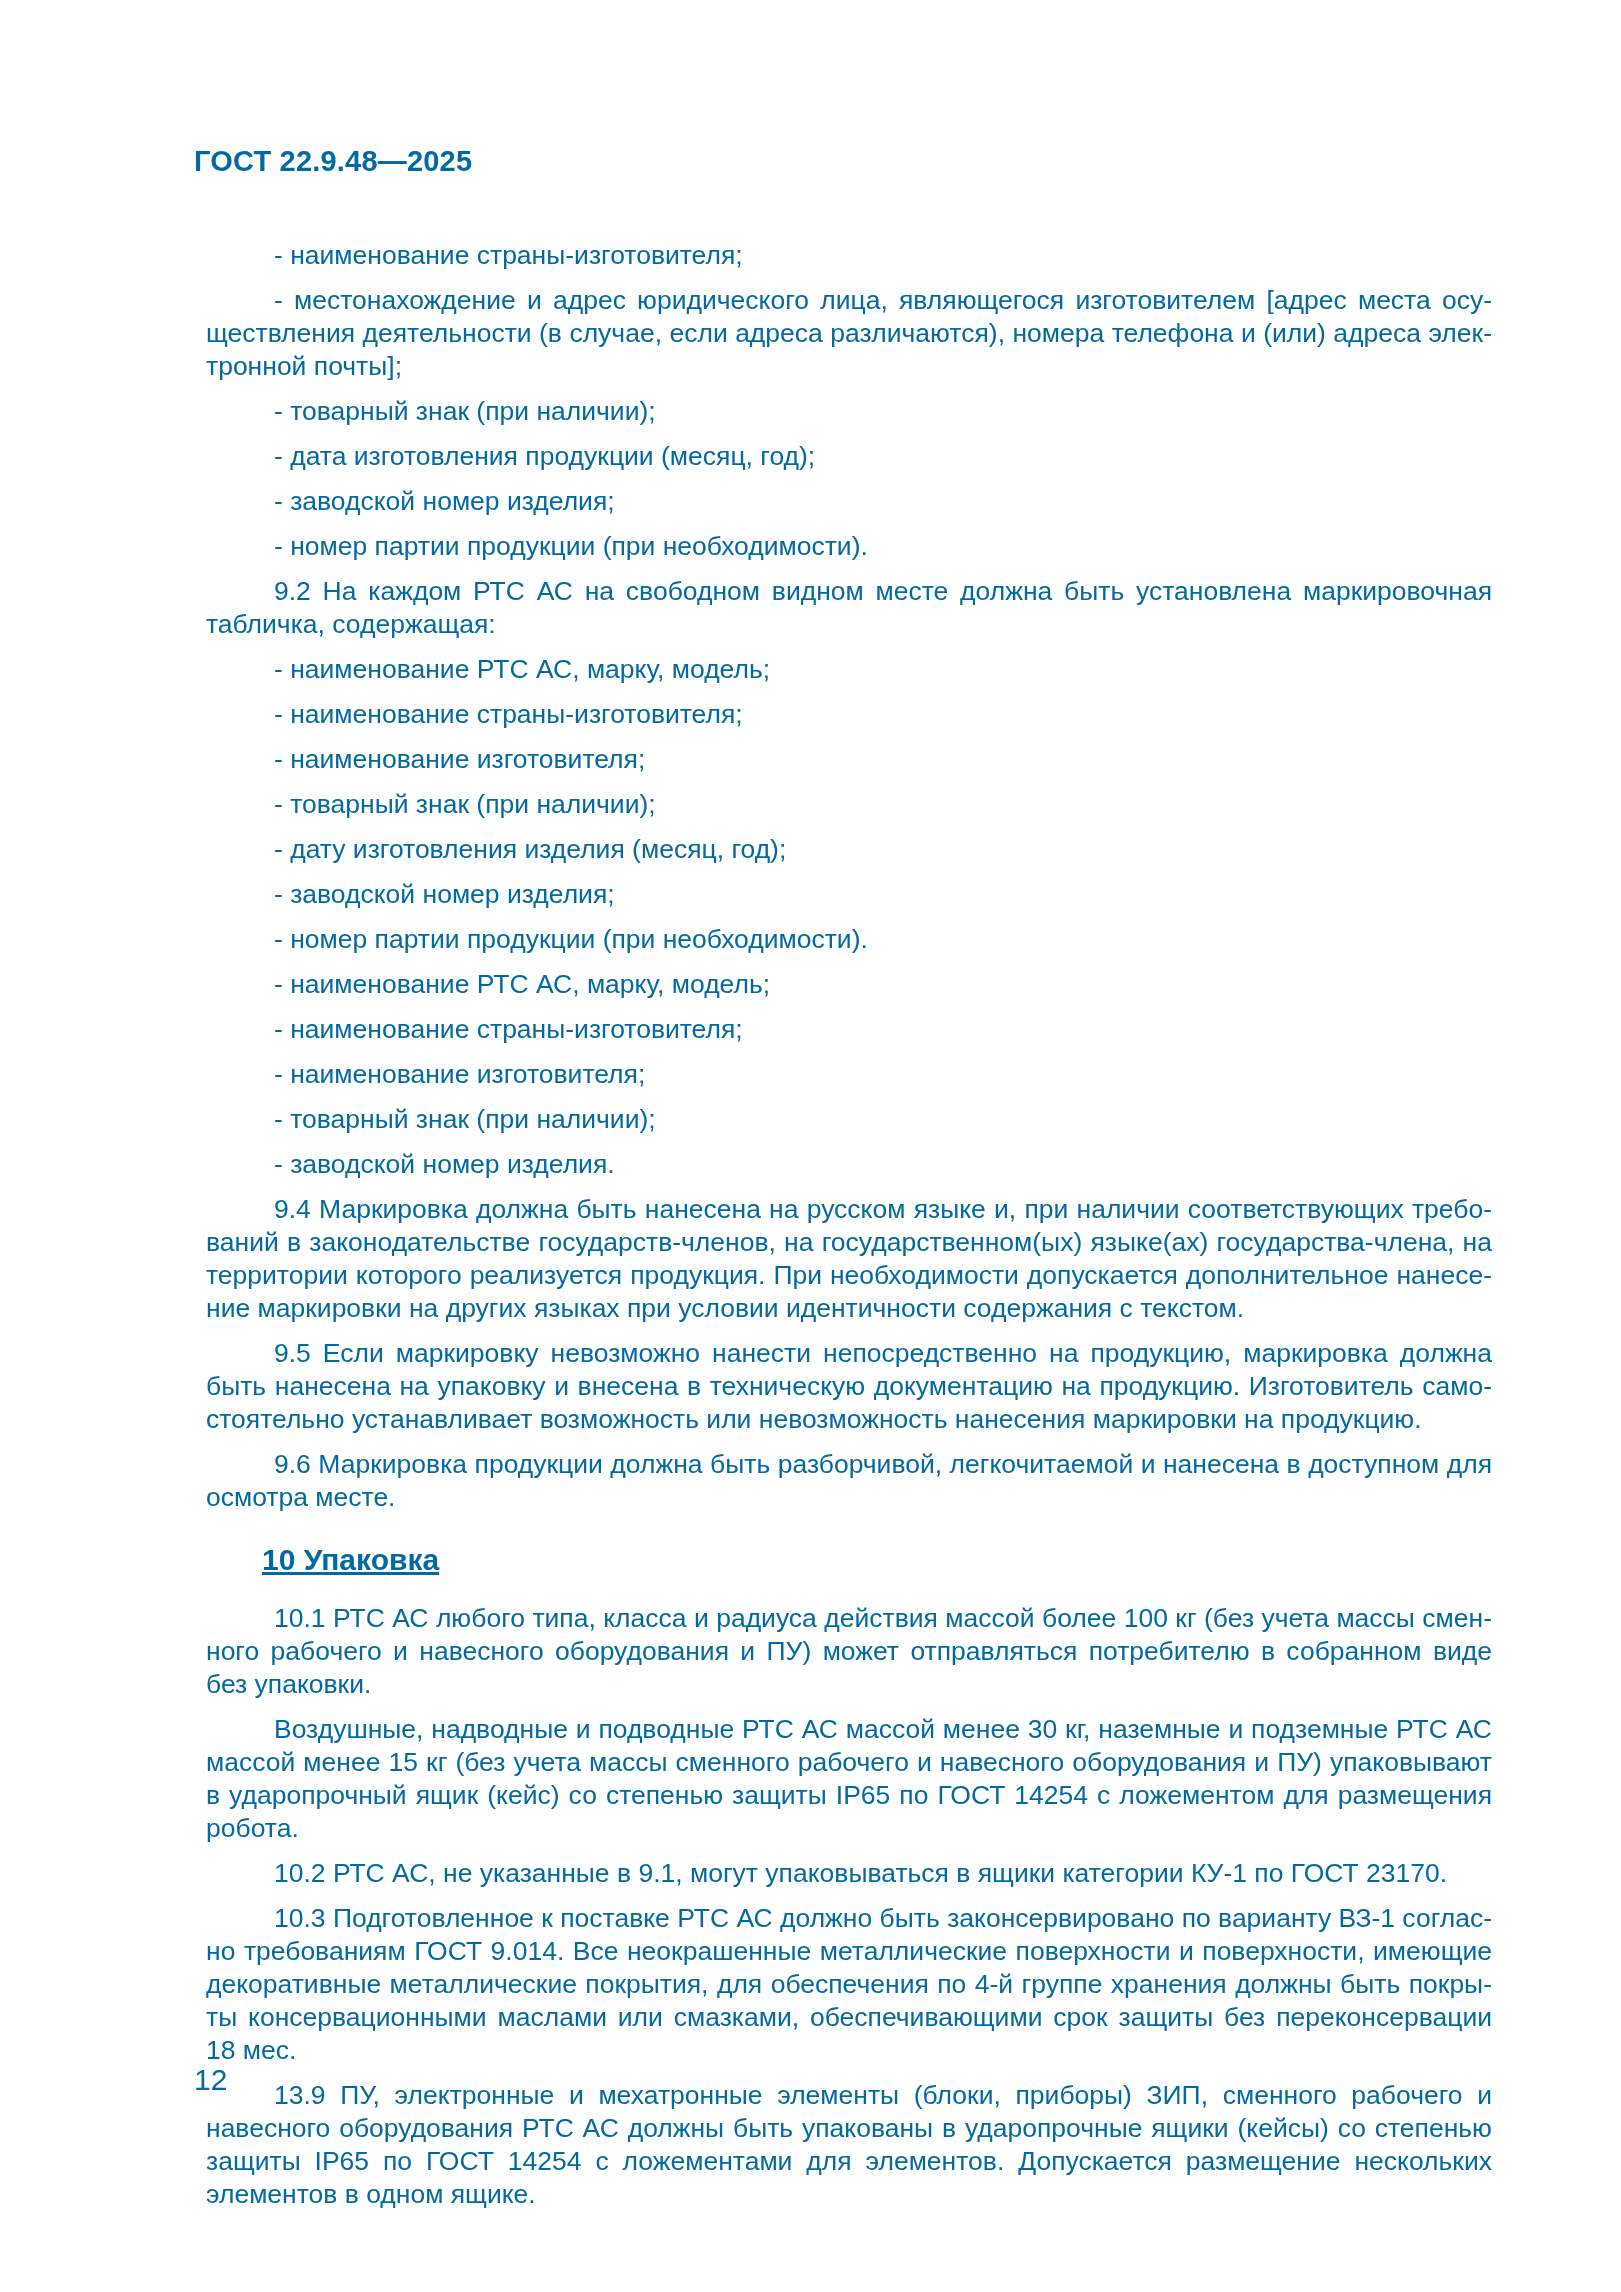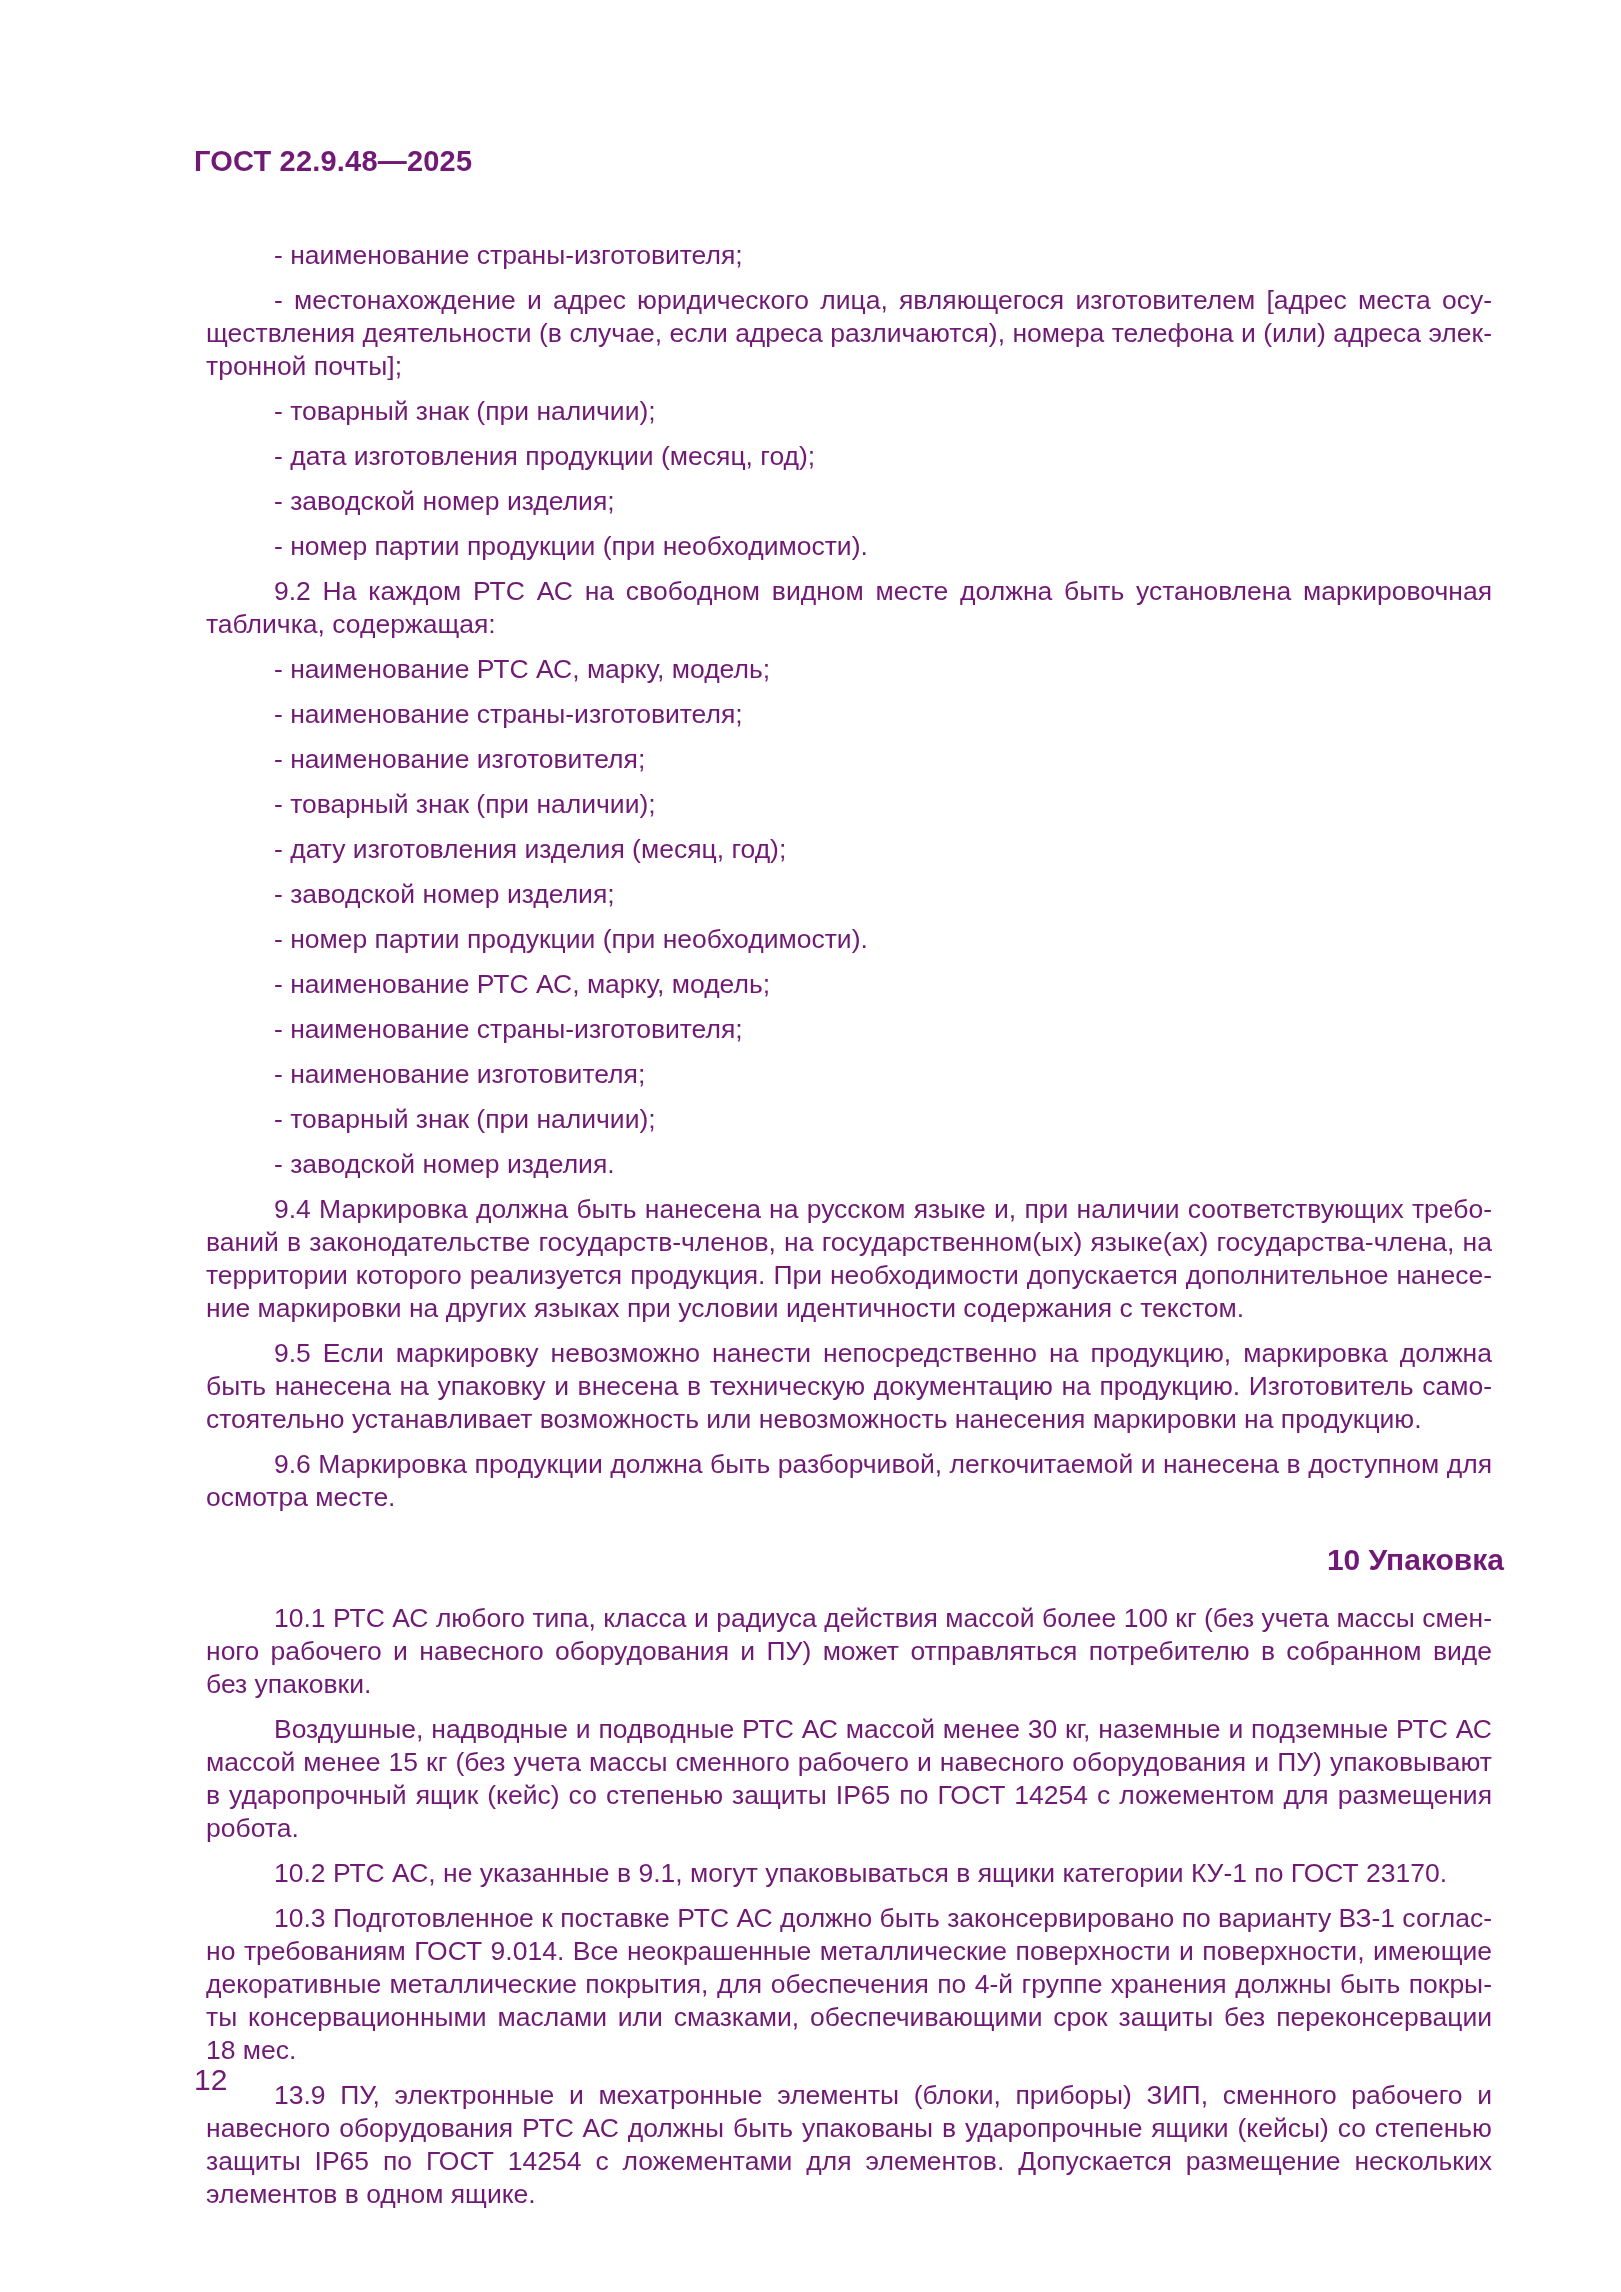--- a/index.html
+++ b/index.html
@@ -7,21 +7,21 @@
     padding: 0;
     background: #ffffff;
   }
   .page {
     position: relative;
     width: 1621px;
     height: 2226px;
     background: #ffffff;
     overflow: hidden;
     font-family: "Liberation Sans", sans-serif;
-    color: #701a75;
+    color: #0369a1;
   }
   .running-header {
     position: absolute;
     left: 194px;
     top: 145px;
     font-size: 29px;
     font-weight: 700;
     letter-spacing: 0.2px;
   }
   .doc-body {
@@ -37,21 +37,22 @@
     text-align: justify;
     text-indent: 68px;
     hyphens: manual;
   }
   .doc-body h2 {
     margin: 23.5px 0 21.6px 0;
     font-size: 30px;
     line-height: 43px;
     font-weight: 700;
     text-indent: 68px;
-    text-align: right;
+    text-align: left;
+    text-decoration: underline;
   }
   .page-number {
     position: absolute;
     left: 194px;
     top: 2063px;
     font-size: 30px;
     line-height: 33px;
   }
 </style>
 </head>

